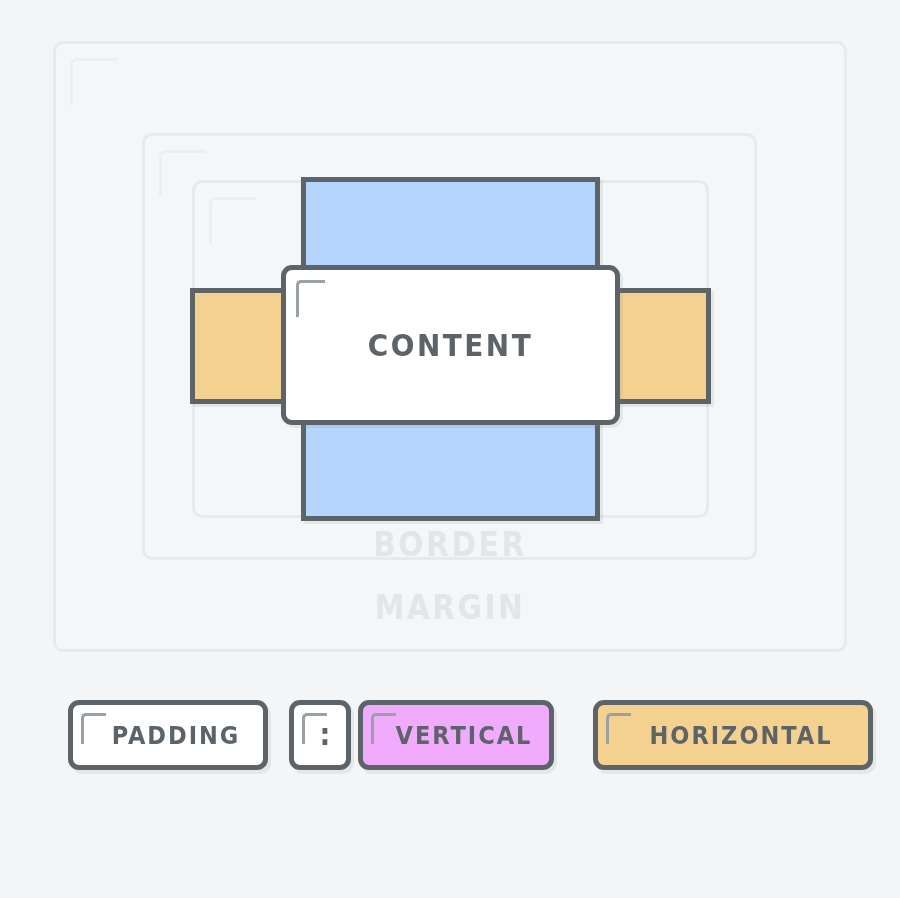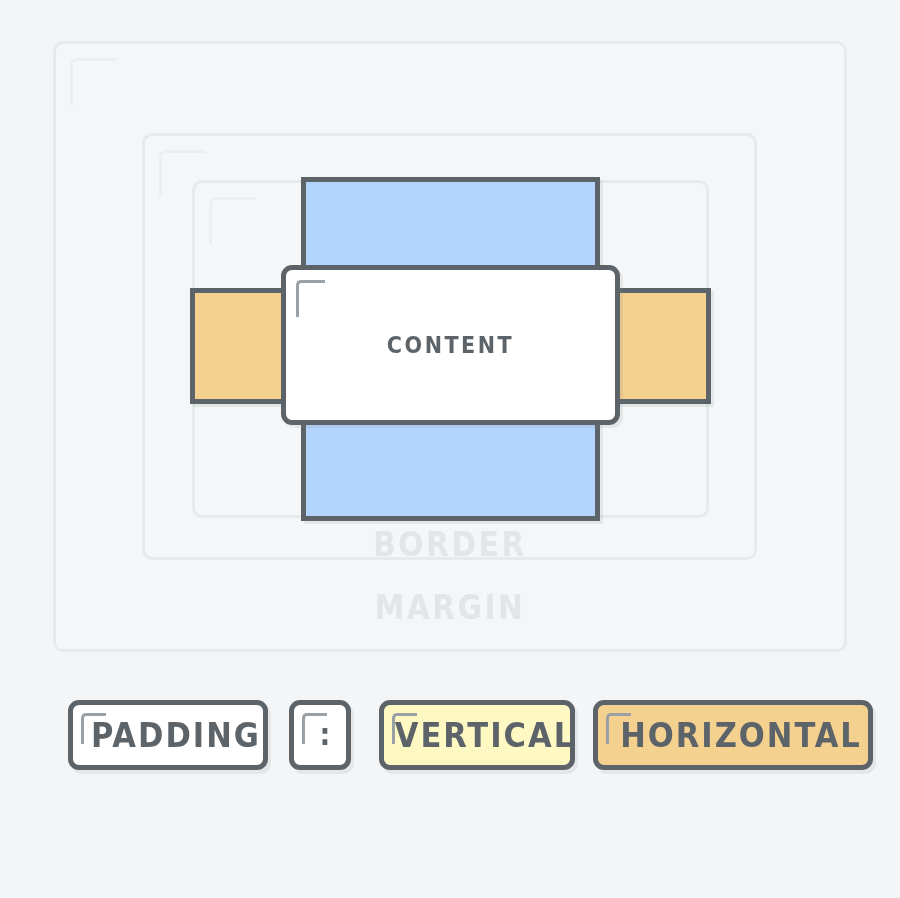--- a/index.html
+++ b/index.html
@@ -127,21 +127,21 @@
     left: 10px;
     top: 10px;
     width: 26px;
     height: 34px;
     border-left: 3px solid #9aa1a6;
     border-top: 3px solid #9aa1a6;
     border-top-left-radius: 5px;
   }
   #content-label {
     color: #5d6469;
-    font-size: 23px;
+    font-size: 31px;
     font-weight: bold;
     letter-spacing: 2.5px;
     line-height: 1;
   }
 
   
   #legend {
     position: absolute;
     left: 0;
     top: 700px;
@@ -166,31 +166,31 @@
     left: 8px;
     top: 8px;
     width: 22px;
     height: 28px;
     border-left: 3px solid #9aa1a6;
     border-top: 3px solid #9aa1a6;
     border-top-left-radius: 5px;
   }
   .chip-label {
     color: #5d6469;
-    font-size: 34px;
+    font-size: 25px;
     font-weight: bold;
     letter-spacing: 2px;
     line-height: 1;
     position: relative;
     left: 8px;
   }
   #chip-padding { left: 68px; width: 200px; }
   #chip-colon   { left: 289px; width: 62px; }
   #chip-colon .chip-label { left: 5px; font-size: 30px; letter-spacing: 0; }
-  #chip-vertical   { left: 379px; width: 196px; background: #fef9c3; }
+  #chip-vertical   { left: 358px; width: 196px; background: #f0abfc; }
   #chip-horizontal { left: 593px; width: 280px; background: #f5d190; }
 </style>
 </head>
 <body>
 
 <div id="diagram-root">
 
   <div class="model-box" id="margin-box">
     <div class="corner-tick"></div>
   </div>

